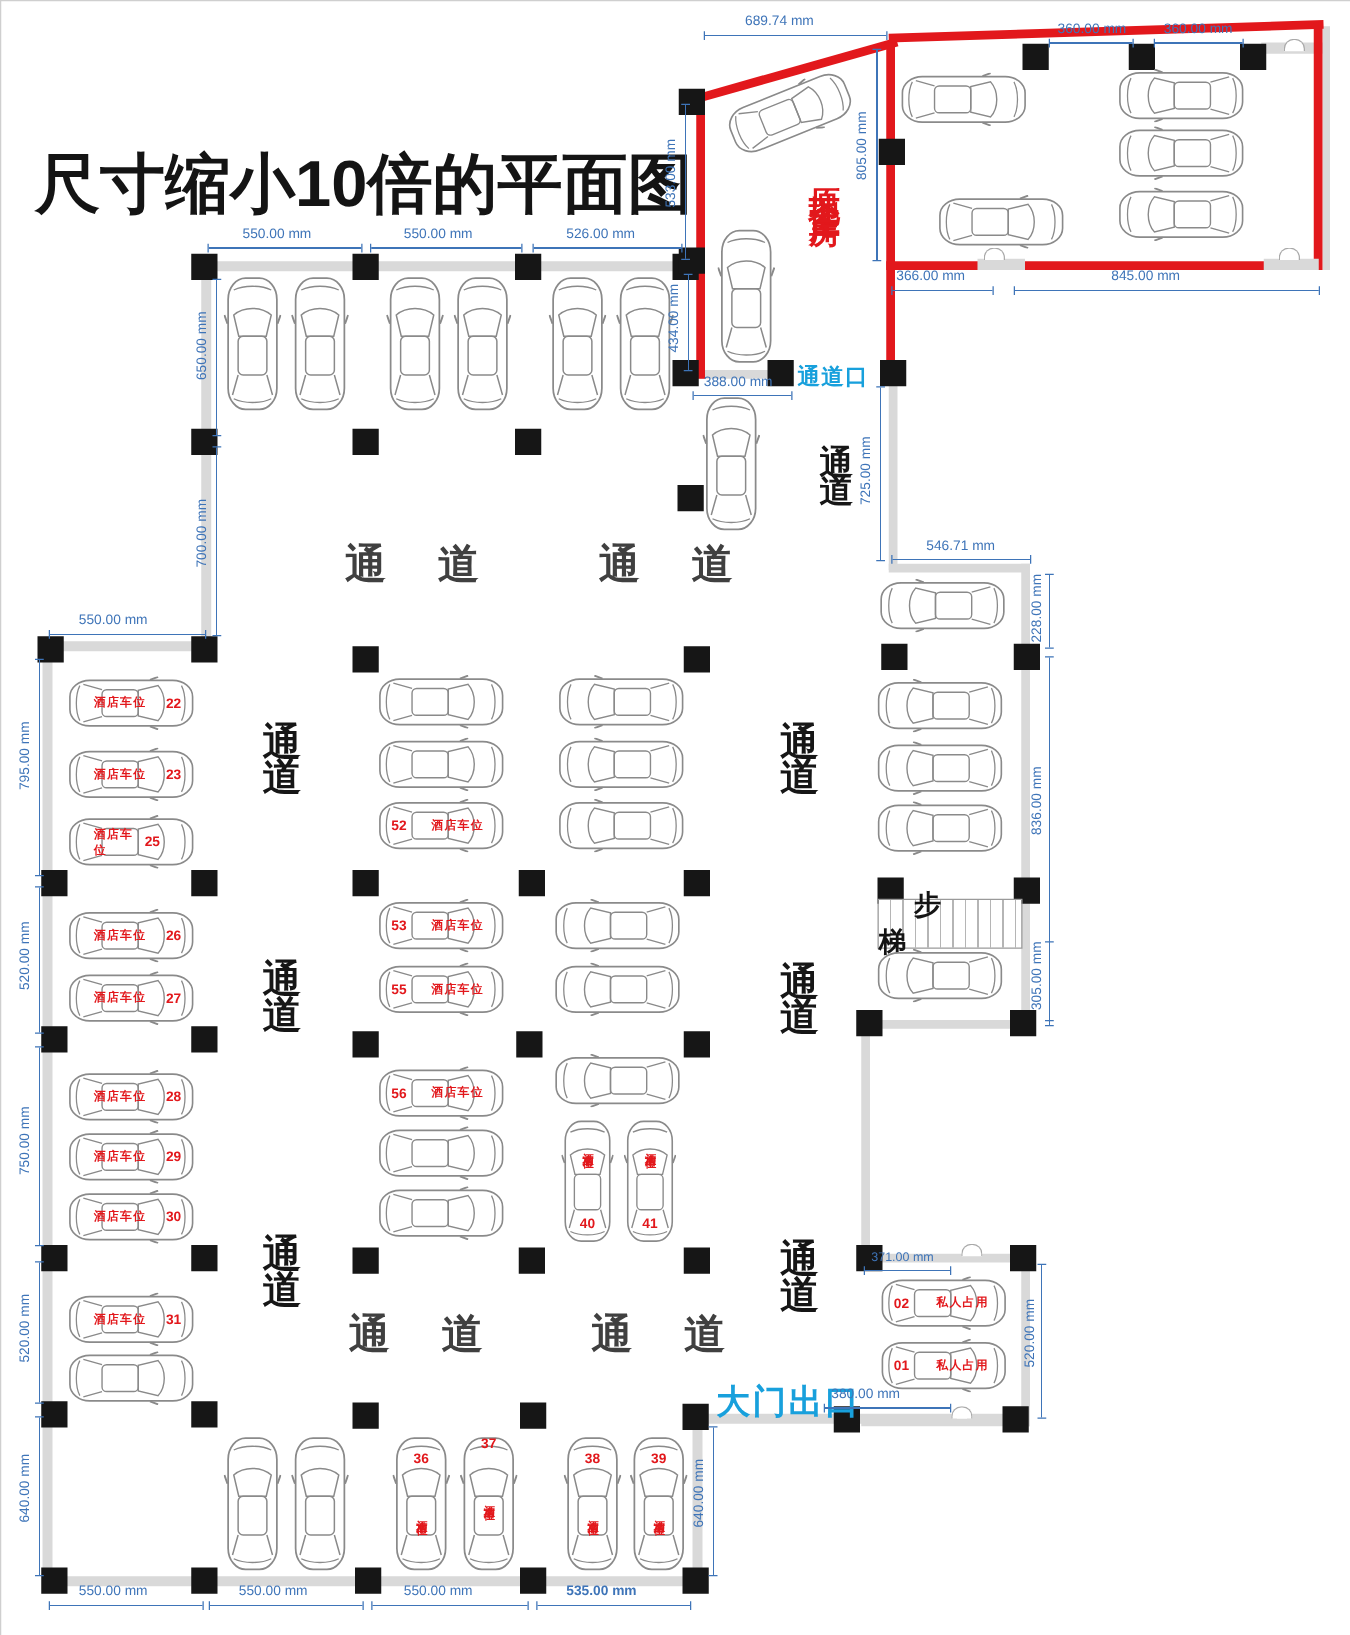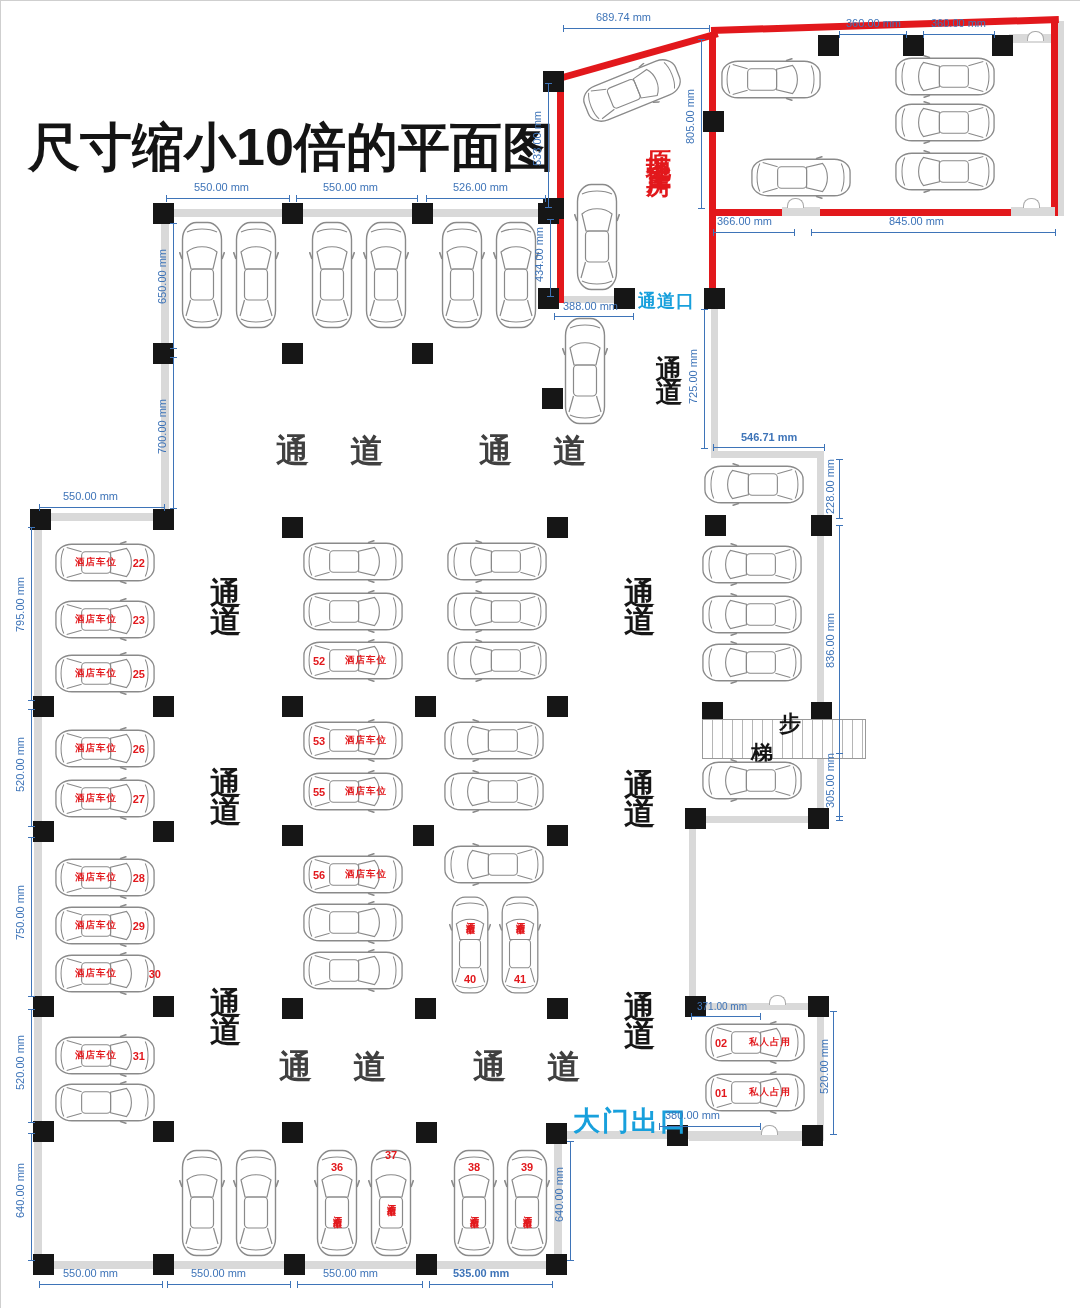--- a/index.html
+++ b/index.html
@@ -136,21 +136,21 @@
   <div class="c" style="left:415px;top:1121px;"></div>
   <div class="c" style="left:545px;top:1122px;"></div>
   <div class="c" style="left:666px;top:1124px;"></div>
   <div class="c" style="left:801px;top:1124px;"></div>
   <div class="c" style="left:32px;top:1253px;"></div>
   <div class="c" style="left:152px;top:1253px;"></div>
   <div class="c" style="left:283px;top:1253px;"></div>
   <div class="c" style="left:415px;top:1253px;"></div>
   <div class="c" style="left:545px;top:1253px;"></div>
 
-  <div class="stairs" style="left:701px;top:718px;width:114px;height:38px;padding-left:48px;">
+  <div class="stairs" style="left:701px;top:718px;width:114px;height:38px;">
     <span>步梯</span>
   </div>
 
   <div class="carv" style="left:178px;top:218px;">
       <svg class="car" width="46" height="112">
         <use href="#car-sym"></use>
       </svg>
     </div>
   <div class="carv" style="left:232px;top:218px;">
       <svg class="car" width="46" height="112">
@@ -423,41 +423,41 @@
   <div class="spot" style="left:48px;top:540px;">
       <span class="t" style="margin-left:26px;">酒店车位</span>
       <span style="margin-left:auto;margin-right:16px;">22</span>
     </div>
   <div class="spot" style="left:48px;top:597px;">
       <span class="t" style="margin-left:26px;">酒店车位</span>
       <span style="margin-left:auto;margin-right:16px;">23</span>
     </div>
   <div class="spot" style="left:48px;top:651px;">
       <span class="t" style="margin-left:26px;">酒店车位</span>
-      <span style="margin-left:auto;margin-right:16px;">25</span>
+      <span style="margin-left:auto;margin-right:33px;">25</span>
     </div>
   <div class="spot" style="left:48px;top:726px;">
       <span class="t" style="margin-left:26px;">酒店车位</span>
       <span style="margin-left:auto;margin-right:16px;">26</span>
     </div>
   <div class="spot" style="left:48px;top:776px;">
       <span class="t" style="margin-left:26px;">酒店车位</span>
       <span style="margin-left:auto;margin-right:16px;">27</span>
     </div>
   <div class="spot" style="left:48px;top:855px;">
       <span class="t" style="margin-left:26px;">酒店车位</span>
       <span style="margin-left:auto;margin-right:16px;">28</span>
     </div>
   <div class="spot" style="left:48px;top:903px;">
       <span class="t" style="margin-left:26px;">酒店车位</span>
       <span style="margin-left:auto;margin-right:16px;">29</span>
     </div>
   <div class="spot" style="left:48px;top:951px;">
       <span class="t" style="margin-left:26px;">酒店车位</span>
-      <span style="margin-left:auto;margin-right:0;">30</span>
+      <span style="margin-left:auto;margin-right:16px;">30</span>
     </div>
   <div class="spot" style="left:48px;top:1033px;">
       <span class="t" style="margin-left:26px;">酒店车位</span>
       <span style="margin-left:auto;margin-right:16px;">31</span>
     </div>
   <div class="spot" style="left:296px;top:638px;">
       <span style="margin-left:16px;">52</span>
       <span class="t" style="margin-left:auto;margin-right:22px;">酒店车位</span>
     </div>
   <div class="spot" style="left:296px;top:718px;">
@@ -549,21 +549,21 @@
   <div class="dimv" style="left:169px;top:222px;height:124px;"></div>
   <div class="dlv" style="left:155px;top:248px;">650.00 mm</div>
   <div class="dimv" style="left:169px;top:356px;height:150px;"></div>
   <div class="dlv" style="left:155px;top:398px;">700.00 mm</div>
 
   <div class="dimh" style="left:553px;top:312px;width:78px;"></div>
   <div class="dl" style="left:562px;top:299px;">388.00 mm</div>
   <div class="dimv" style="left:700px;top:308px;height:138px;"></div>
   <div class="dlv" style="left:686px;top:348px;">725.00 mm</div>
   <div class="dimh" style="left:712px;top:443px;width:110px;"></div>
-  <div class="dl" style="left:740px;top:430px;font-weight:bold;">546.71 mm</div>
+  <div class="dl" style="left:740px;top:430px;">546.71 mm</div>
 
   <div class="dimv" style="left:835px;top:458px;height:58px;"></div>
   <div class="dlv" style="left:823px;top:458px;">228.00 mm</div>
   <div class="dimv" style="left:835px;top:524px;height:290px;"></div>
   <div class="dlv" style="left:823px;top:612px;">836.00 mm</div>
   <div class="dimv" style="left:835px;top:752px;height:66px;"></div>
   <div class="dlv" style="left:823px;top:752px;">305.00 mm</div>
   <div class="dimv" style="left:829px;top:1010px;height:122px;"></div>
   <div class="dlv" style="left:817px;top:1038px;">520.00 mm</div>
   <div class="dimh" style="left:690px;top:1012px;width:68px;"></div>

